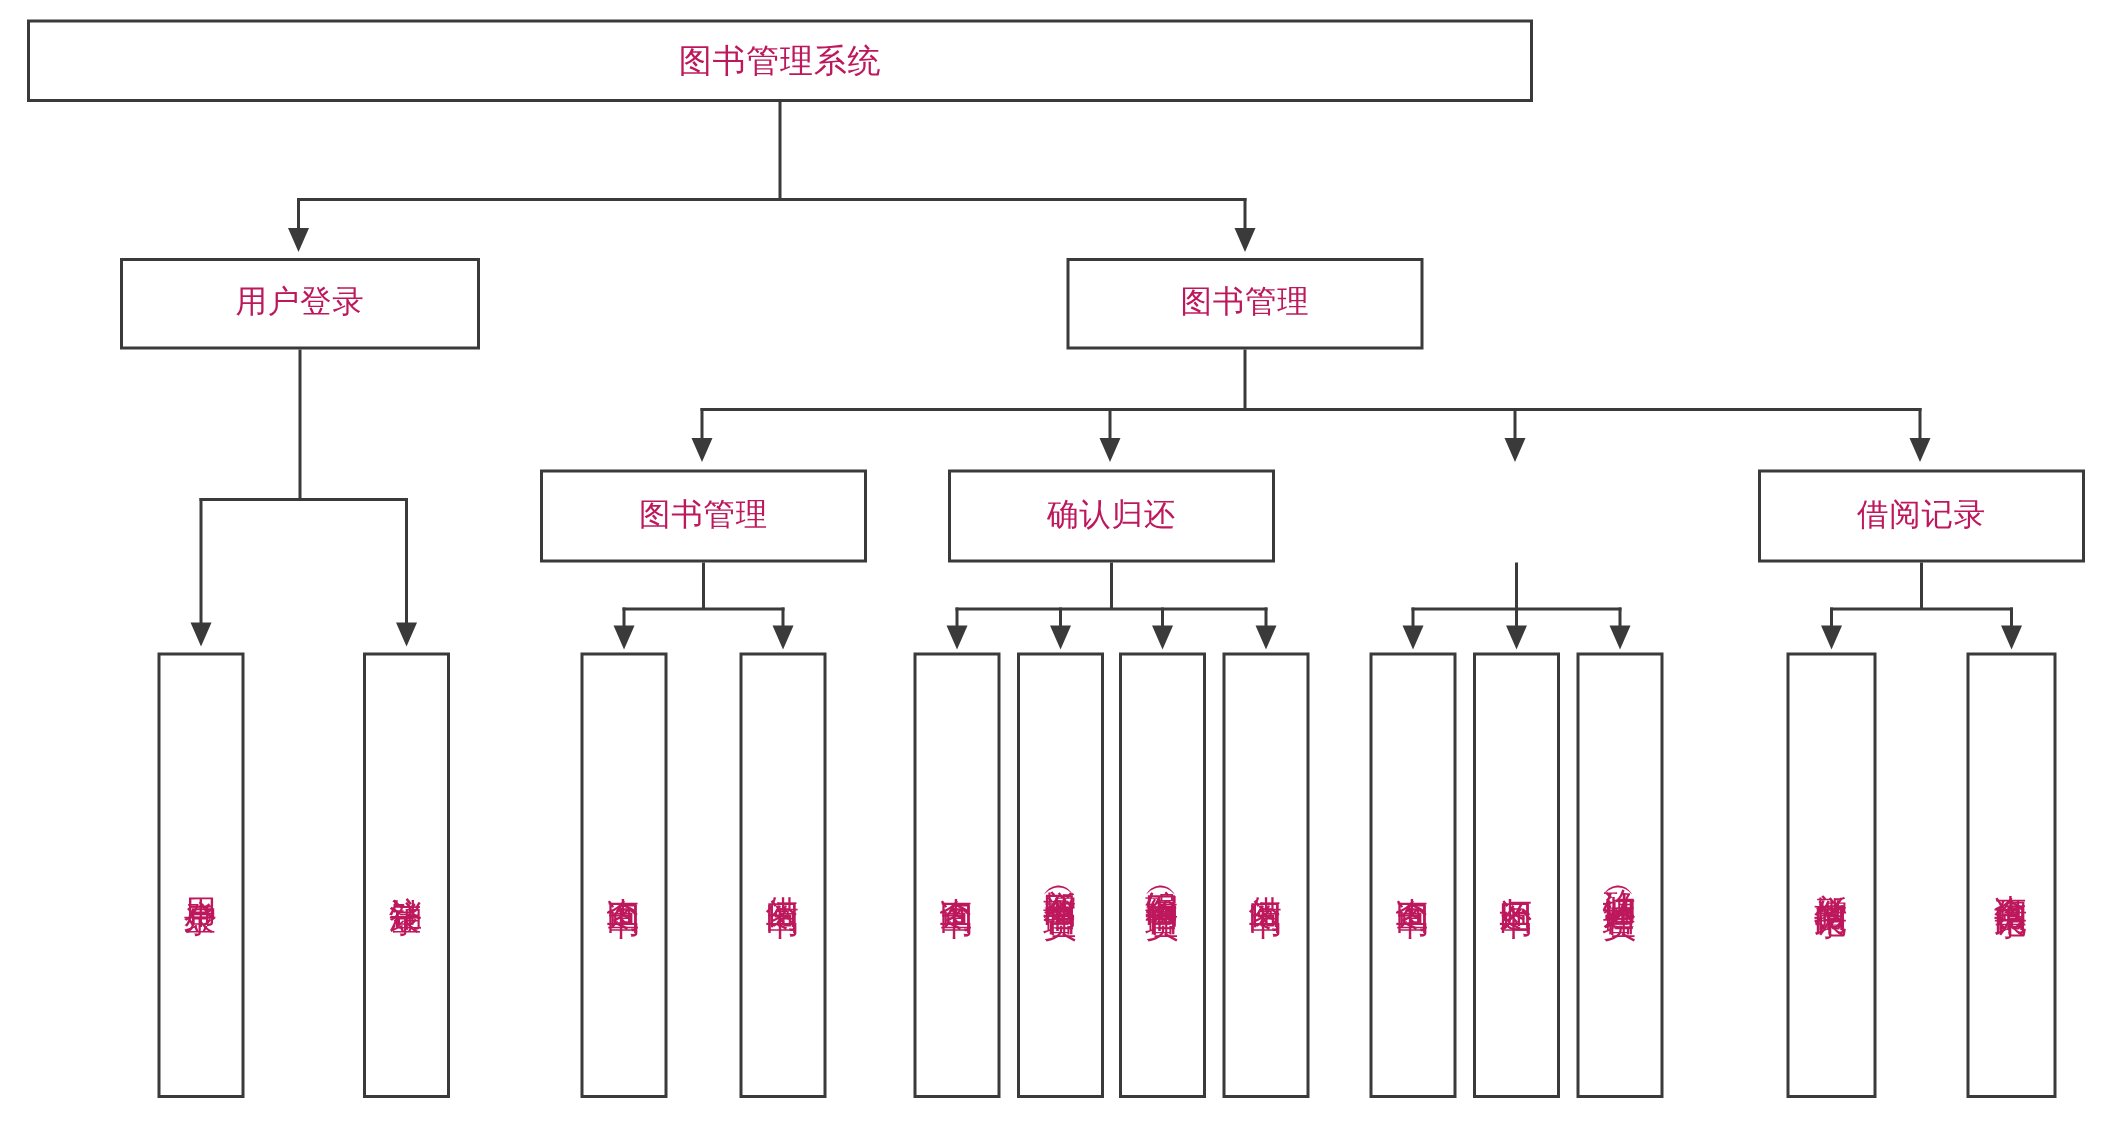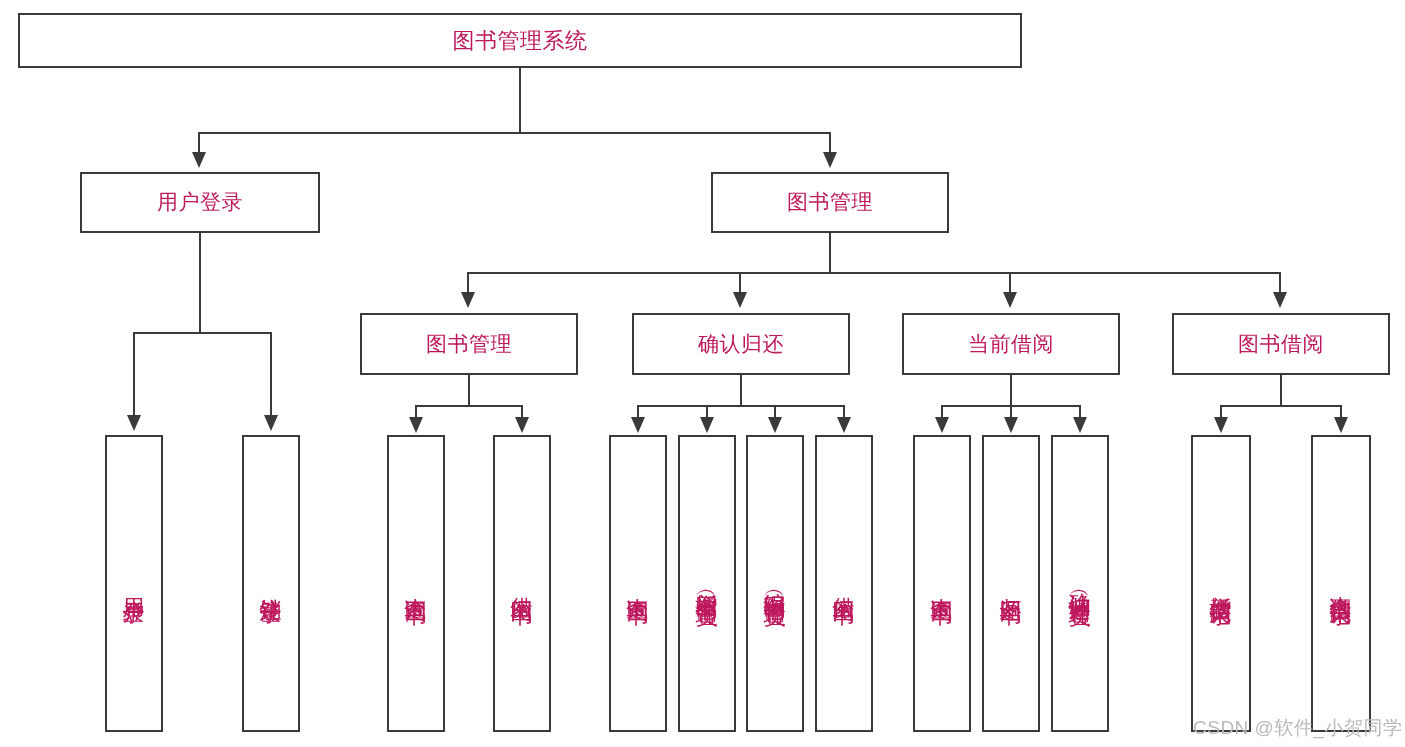--- a/index.html
+++ b/index.html
@@ -129,25 +129,22 @@
 
   <div class="vline" style="left:1279px; top:272px; width:2px; height:22px;"></div>
   <div class="arrow" style="left:1273px; top:292px;"></div>
 
   <div class="node horiz" style="left:360px; top:313px; width:218px; height:62px;">
     <span class="label">图书管理</span>
   </div>
   <div class="node horiz" style="left:632px; top:313px; width:218px; height:62px;">
     <span class="label">确认归还</span>
   </div>
-  <div class="node horiz" style="left:902px; top:313px; width:218px; height:62px;">
-    <span class="label">当前借阅</span>
-  </div>
   <div class="node horiz" style="left:1172px; top:313px; width:218px; height:62px;">
-    <span class="label">图书借阅</span>
+    <span class="label">借阅记录</span>
   </div>
 
   <div class="vline" style="left:468px; top:375px; width:2px; height:31px;"></div>
   <div class="hline" style="left:415px; top:405px; width:108px; height:2px;"></div>
   <div class="vline" style="left:415px; top:405px; width:2px; height:14px;"></div>
   <div class="arrow" style="left:409px; top:417px;"></div>
   <div class="vline" style="left:521px; top:405px; width:2px; height:14px;"></div>
   <div class="arrow" style="left:515px; top:417px;"></div>
 
   <div class="vline" style="left:740px; top:375px; width:2px; height:31px;"></div>
@@ -214,15 +211,14 @@
     <span class="label">确认归还（管理员）</span>
   </div>
 
   <div class="node vert" style="left:1191px; top:435px; width:60px; height:297px;">
     <span class="label">新增借阅记录</span>
   </div>
   <div class="node vert" style="left:1311px; top:435px; width:60px; height:297px;">
     <span class="label">查询借阅记录</span>
   </div>
 
-  <div class="watermark" style="left:1193px; top:715px;">CSDN @软件_小贺同学</div>
 
 </div>
 
 </body></html>

